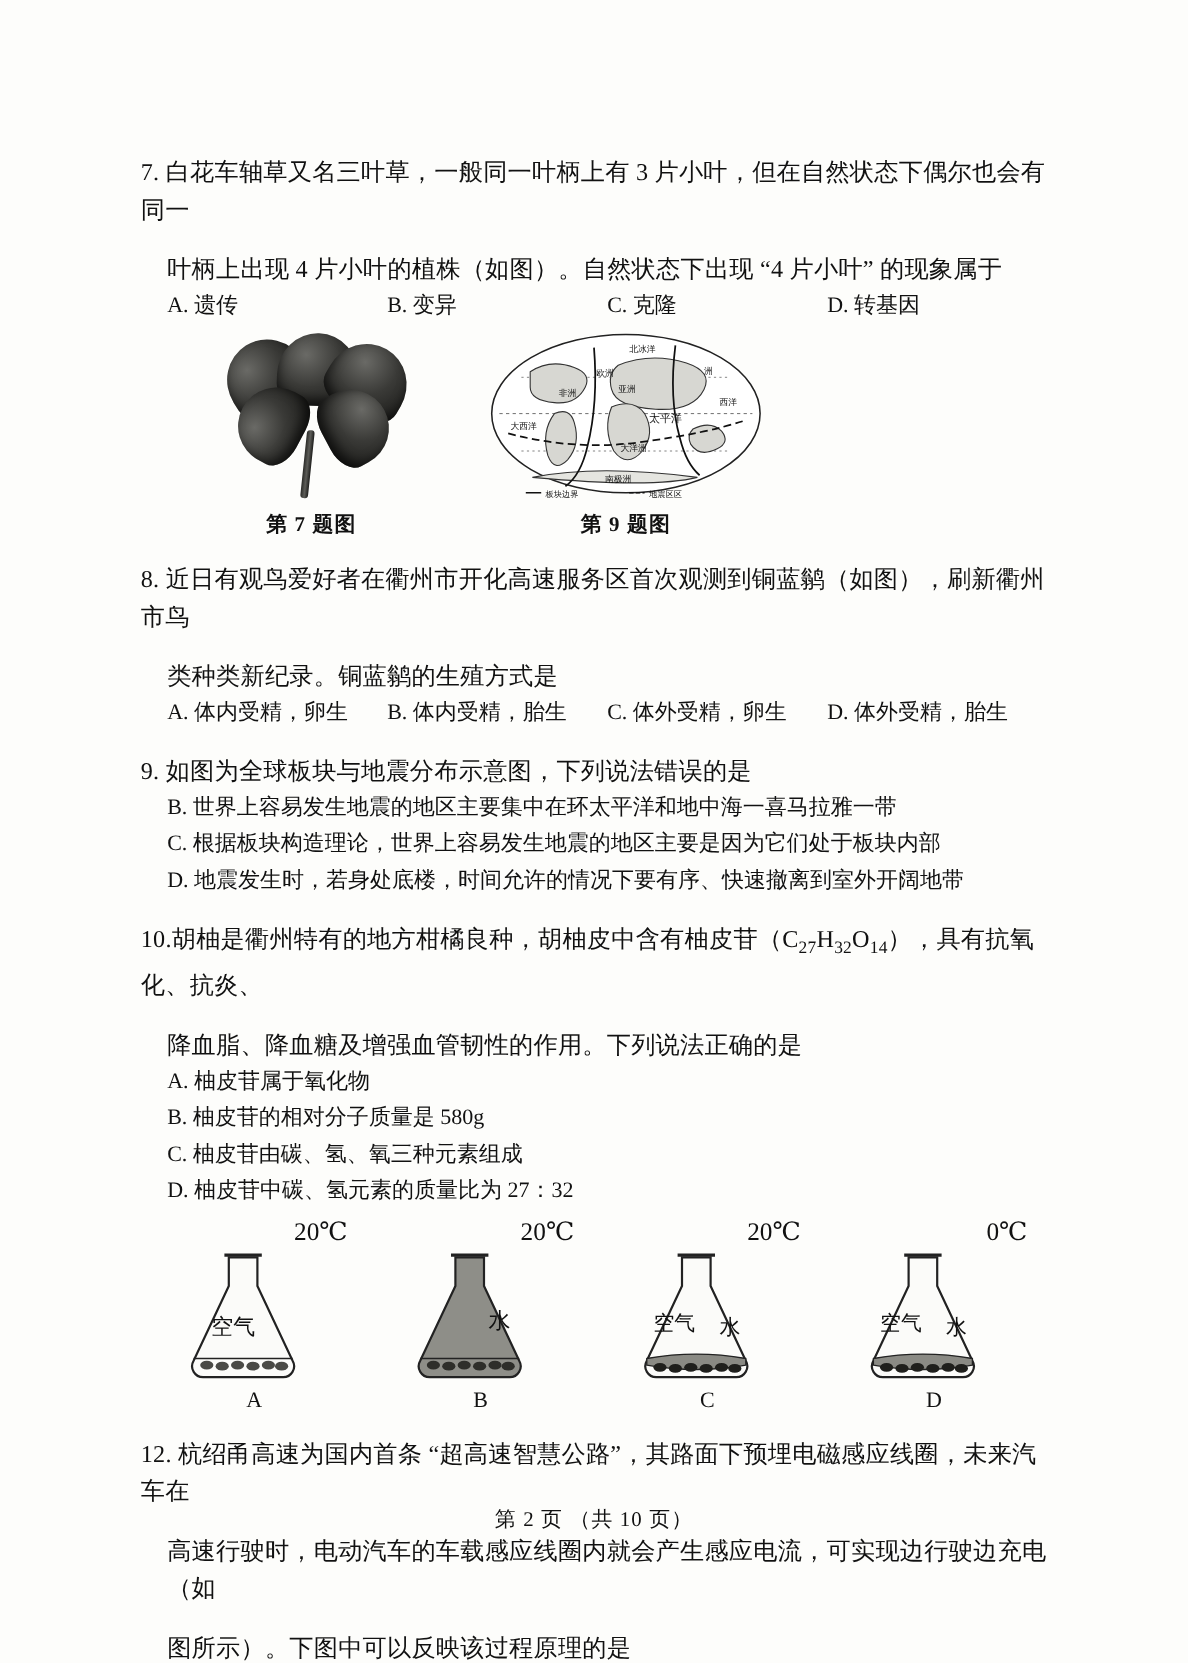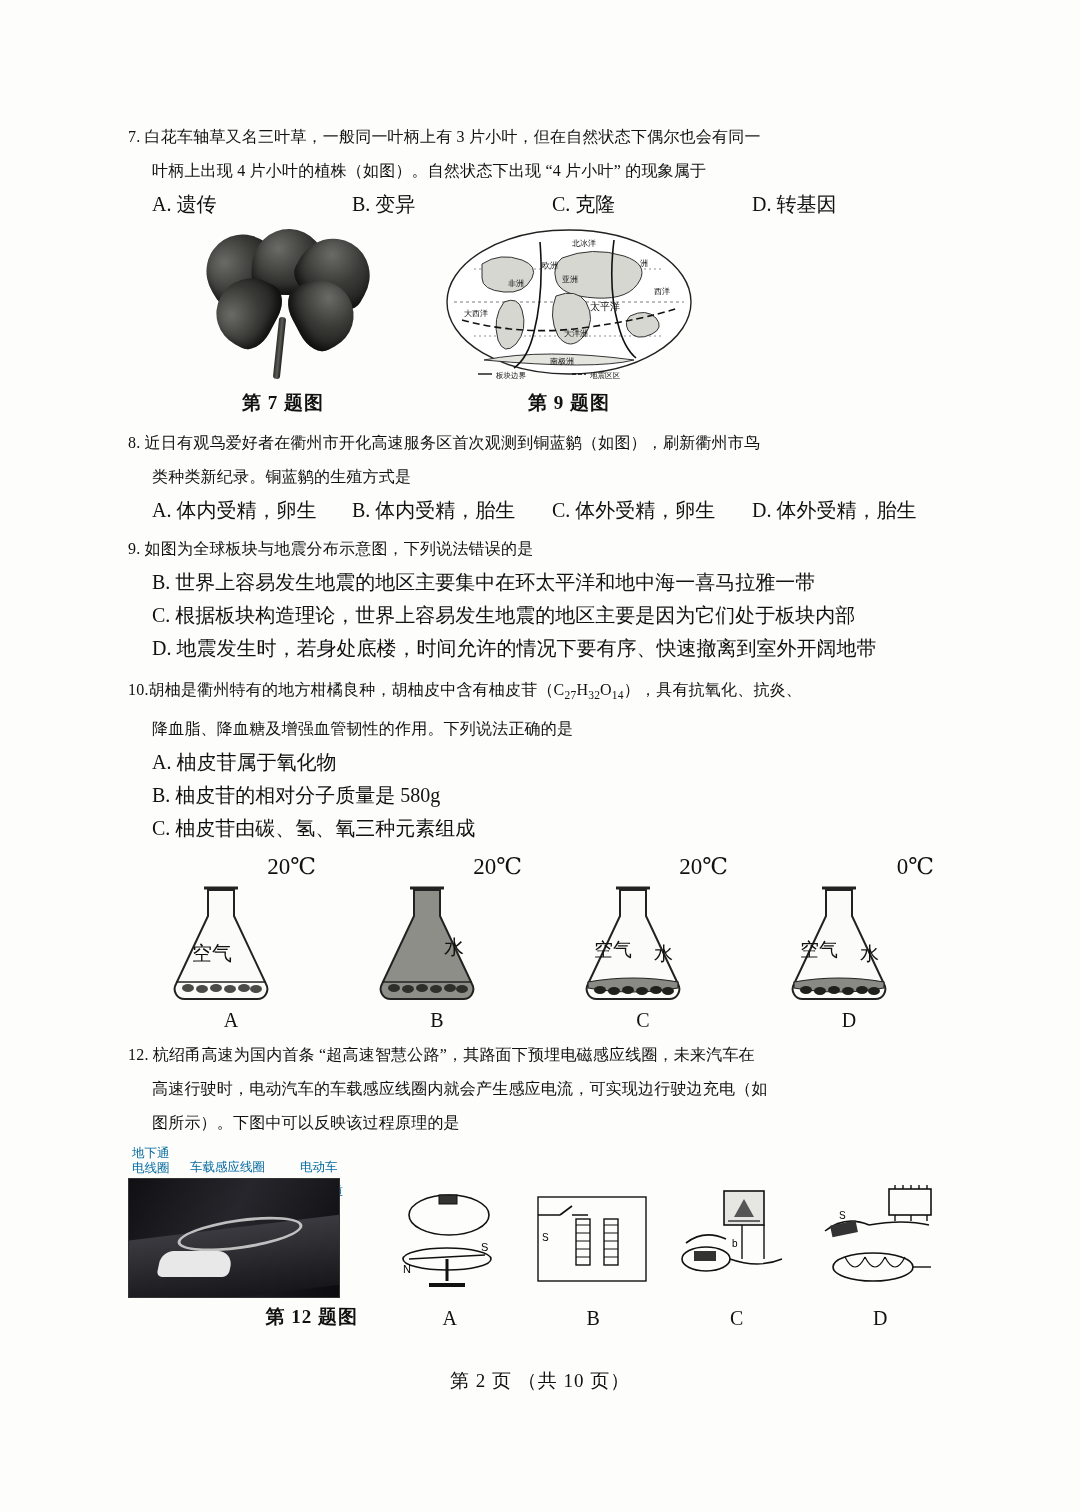--- a/index.html
+++ b/index.html
@@ -25,23 +25,24 @@
   .content {
     position: absolute;
     left: 128px;
     top: 120px;
     width: 824px;
   }
   .q {
     margin-bottom: 6px;
   }
   .qline {
-    font-size: 16px;
+    font-size: 22px;
     line-height: 34px;
     letter-spacing: 0.2px;
+    margin-top: 20px;
   }
   .qnum {
     display: inline-block;
   }
   .indent {
     padding-left: 24px;
   }
   .opts {
     display: flex;
     font-size: 20px;
@@ -324,20 +325,21 @@
     </div>
 
     <div class="q" style="margin-top:8px;">
       <div class="qline">
         <span class="qnum">10.</span><span>胡柚是衢州特有的地方柑橘良种，胡柚皮中含有柚皮苷（C</span><span class="sub">27</span><span>H</span><span class="sub">32</span><span>O</span><span class="sub">14</span><span>），具有抗氧化、抗炎、</span>
       </div>
       <div class="qline indent">降血脂、降血糖及增强血管韧性的作用。下列说法正确的是</div>
       <div class="opt-block">A. 柚皮苷属于氧化物</div>
       <div class="opt-block">B. 柚皮苷的相对分子质量是 580g</div>
       <div class="opt-block">C. 柚皮苷由碳、氢、氧三种元素组成</div>
+      <div class="opt-block">D. 柚皮苷中碳、氢元素的质量比为 27：32</div>
     </div>
 
     <div class="q" style="margin-top:8px;">
 
       <div class="flaskrow">
 
         <div class="flaskcell">
           <div class="temp">20℃</div>
           <svg width="150" height="125" viewBox="0 0 150 125">
             <path d="M62 8 h26 v26 l32 68 a10 10 0 0 1 -9 15 h-72 a10 10 0 0 1 -9 -15 l32 -68 z" fill="#fbfbf9" stroke="#222" stroke-width="2"></path>

